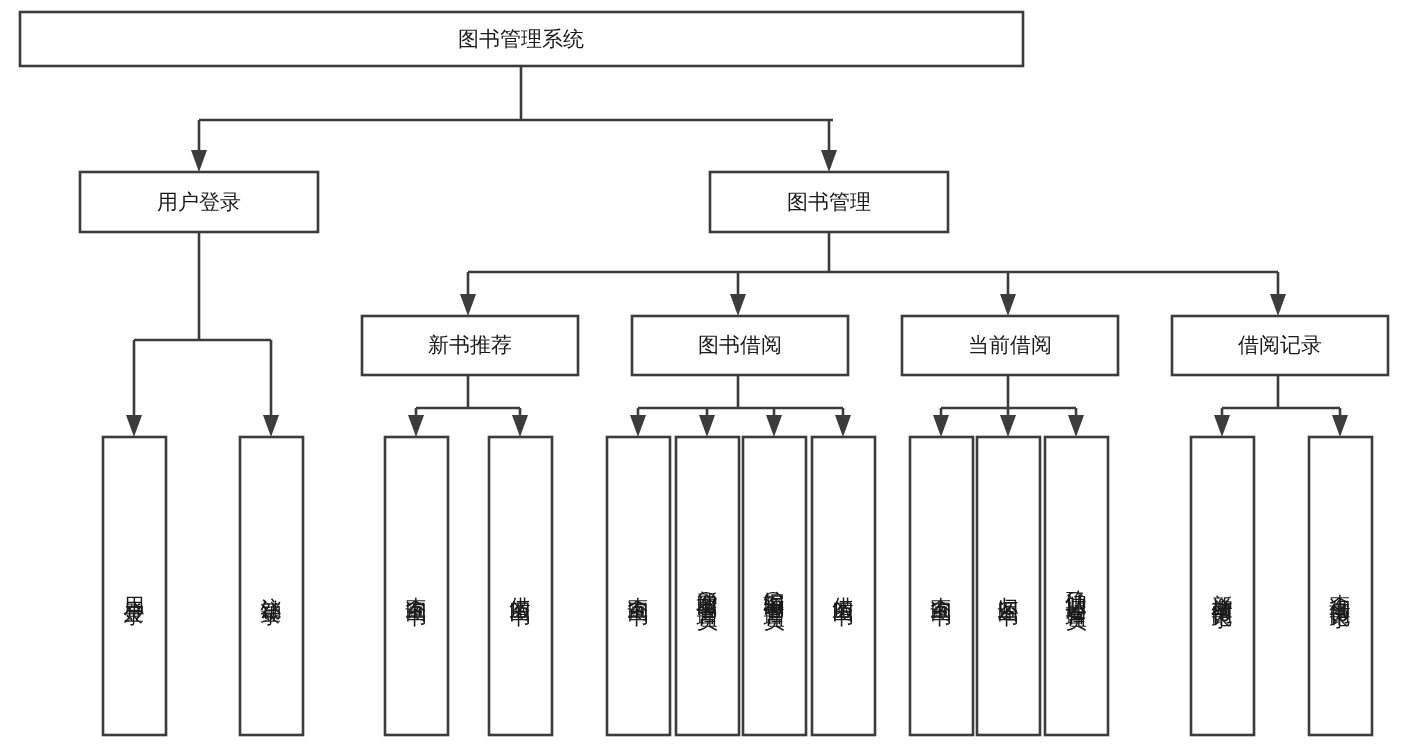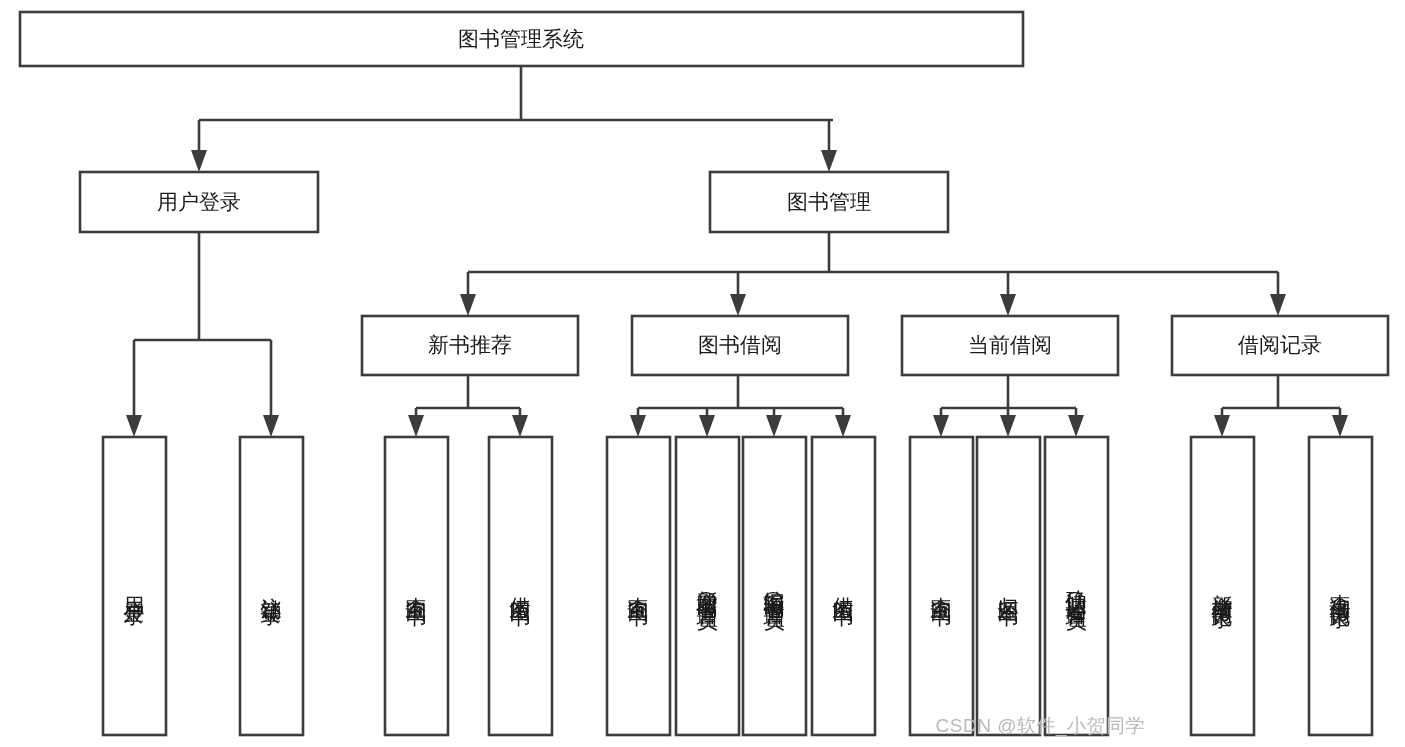--- a/index.html
+++ b/index.html
@@ -219,15 +219,14 @@
   <div class="vlabel" style="left:743px; top:437px; width:63px; height:298px;">编辑图书（管理员）</div>
   <div class="vlabel" style="left:812px; top:437px; width:63px; height:298px;">借阅图书</div>
 
   <div class="vlabel" style="left:910px; top:437px; width:63px; height:298px;">查询图书</div>
   <div class="vlabel" style="left:977px; top:437px; width:63px; height:298px;">归还图书</div>
   <div class="vlabel" style="left:1045px; top:437px; width:63px; height:298px;">确认归还（管理员）</div>
 
   <div class="vlabel" style="left:1191px; top:437px; width:63px; height:298px;">新增借阅记录</div>
   <div class="vlabel" style="left:1309px; top:437px; width:63px; height:298px;">查询借阅记录</div>
 
-  <div class="watermark">CSDN @软件_小贺同学</div>
 
 </div>
 
 </body></html>

